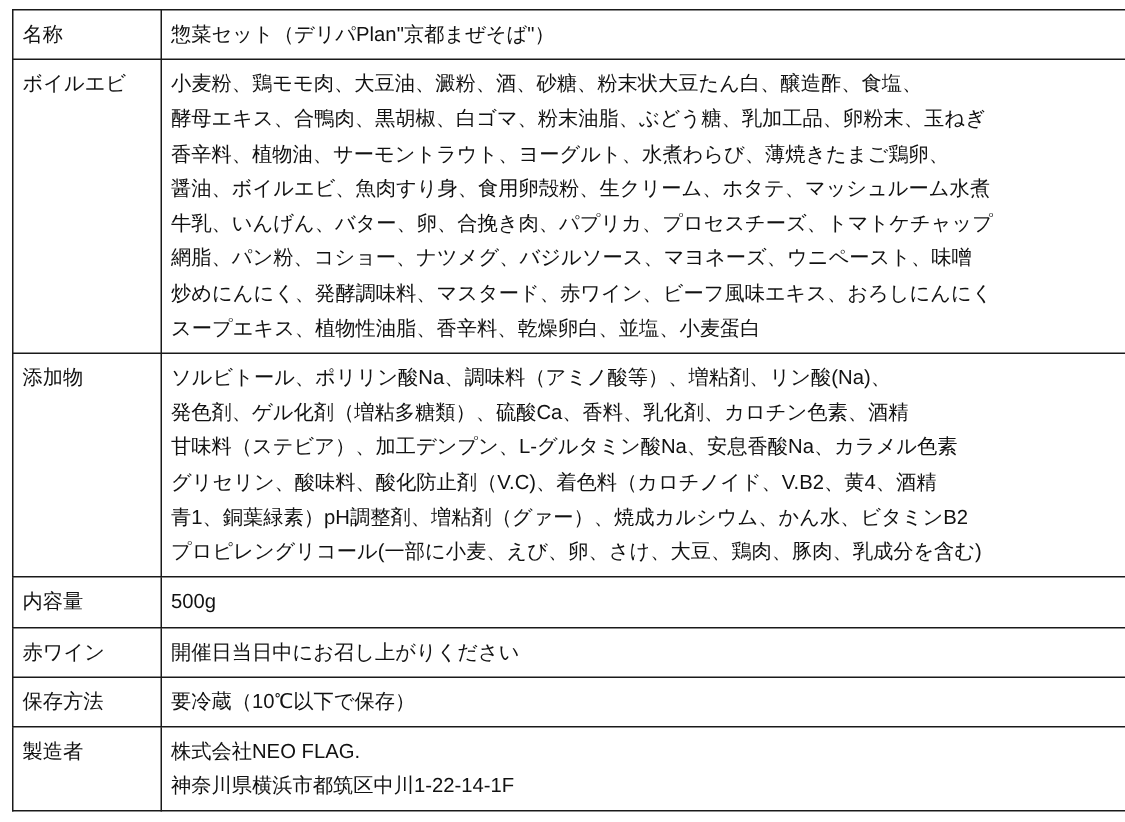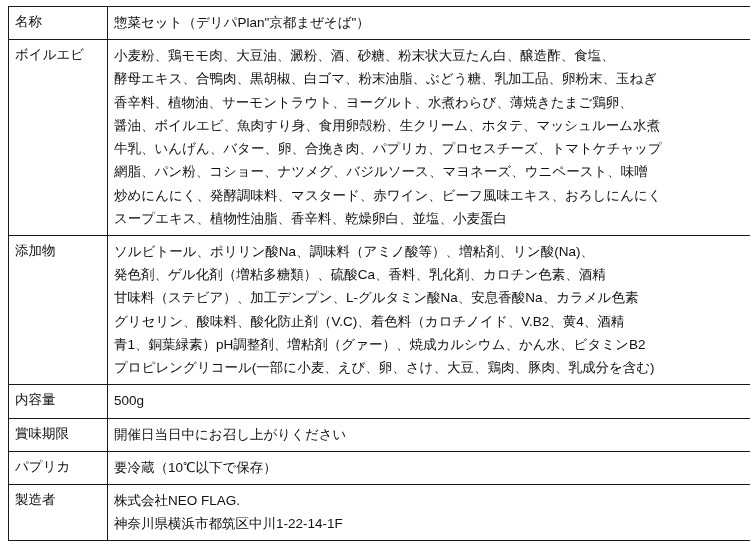--- a/index.html
+++ b/index.html
@@ -29,21 +29,20 @@
     border: 1px solid #1a1a1a;
     vertical-align: top;
     padding: 4px 6px 5px 6px;
     font-size: 13.5px;
     line-height: 1.72;
   }
   td.key {
     width: 86px;
     white-space: nowrap;
     font-size: 13.5px;
-    font-family: Liberation Mono, monospace;
   }
   td.val {
     width: 640px;
   }
   .line {
     display: block;
     white-space: pre;
   }
   .row-ingredients td.val .line:last-child {
     margin-bottom: 0;
@@ -99,28 +98,28 @@
       </tr>
 
       <tr class="row-volume">
         <td class="key">内容量</td>
         <td class="val single">
           <span class="line">500g</span>
         </td>
       </tr>
 
       <tr class="row-expiry">
-        <td class="key">賞味期限</td>
+        <td class="key">赤ワイン</td>
         <td class="val single">
           <span class="line">開催日当日中にお召し上がりください</span>
         </td>
       </tr>
 
       <tr class="row-storage">
-        <td class="key">パプリカ</td>
+        <td class="key">保存方法</td>
         <td class="val single">
           <span class="line">要冷蔵（10℃以下で保存）</span>
         </td>
       </tr>
 
       <tr class="row-manufacturer">
         <td class="key">製造者</td>
         <td class="val">
           <span class="line">株式会社NEO FLAG.</span>
           <span class="line">神奈川県横浜市都筑区中川1-22-14-1F</span>

